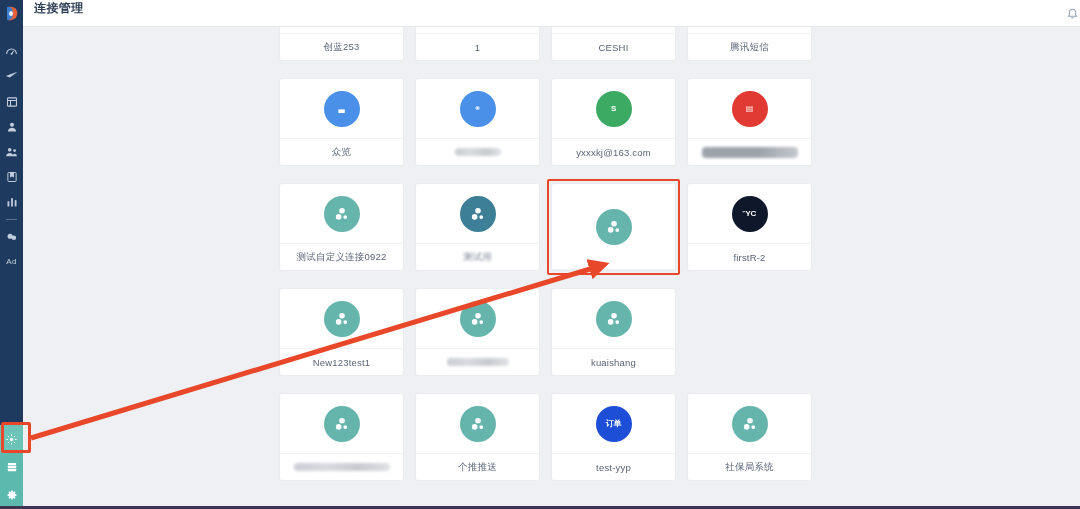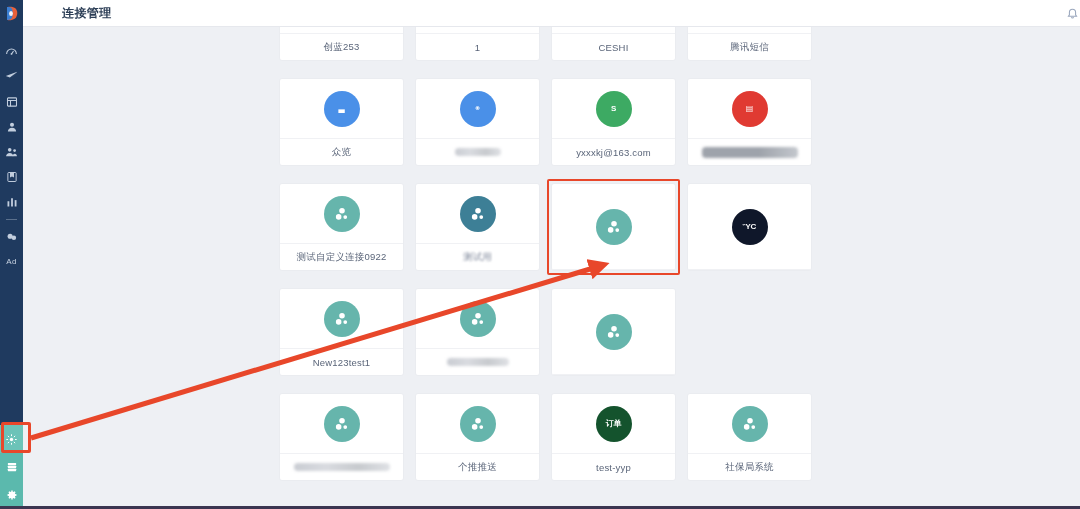--- a/index.html
+++ b/index.html
@@ -61,21 +61,21 @@
     z-index: 9;
     pointer-events: none;
   }
 
   
   .topbar {
     position: absolute; left: 23px; top: 0;
     width: 1057px; height: 27px;
     background: #ffffff;
     border-bottom: 1px solid #e6e8ed;
-    display: flex; align-items: center; padding-left: 28px;
+    display: flex; align-items: flex-start;
   }
   .topbar-title {
     margin-left: 11px;
     font-size: 12px; font-weight: bold; color: #2c3e56;
     letter-spacing: .4px;
   }
   .topbar-right {
     position: absolute; right: 0; top: 0;
     height: 27px; display: flex; align-items: center;
     padding-right: 0px;
@@ -370,20 +370,21 @@
                 </svg>
               </div>
             </div>
           </div>
           <div class="card">
             <div class="card-icon-area">
               <div class="card-avatar" style="background: #0f172a;">
                 <span class="avatar-glyph">ὛC</span>
               </div>
             </div>
+            <div class="card-label">firstR-2</div>
           </div>
         </div>
         <div class="grid-row">
           <div class="card">
             <div class="card-icon-area">
               <div class="card-avatar" style="background: rgb(102, 181, 172);">
                 <svg width="18" height="18" viewBox="0 0 20 20" fill="#ffffff">
                   <circle cx="10" cy="6.4" r="3.1"></circle>
                   <circle cx="6.3" cy="13.2" r="3.1"></circle>
                   <circle cx="13.6" cy="13.4" r="2.1"></circle>
@@ -409,20 +410,21 @@
           <div class="card">
             <div class="card-icon-area">
               <div class="card-avatar" style="background: rgb(102, 181, 172);">
                 <svg width="18" height="18" viewBox="0 0 20 20" fill="#ffffff">
                   <circle cx="10" cy="6.4" r="3.1"></circle>
                   <circle cx="6.3" cy="13.2" r="3.1"></circle>
                   <circle cx="13.6" cy="13.4" r="2.1"></circle>
                 </svg>
               </div>
             </div>
+            <div class="card-label">kuaishang</div>
           </div>
         </div>
         <div class="grid-row">
           <div class="card">
             <div class="card-icon-area">
               <div class="card-avatar" style="background: rgb(102, 181, 172);">
                 <svg width="18" height="18" viewBox="0 0 20 20" fill="#ffffff">
                   <circle cx="10" cy="6.4" r="3.1"></circle>
                   <circle cx="6.3" cy="13.2" r="3.1"></circle>
                   <circle cx="13.6" cy="13.4" r="2.1"></circle>
@@ -440,21 +442,21 @@
                   <circle cx="10" cy="6.4" r="3.1"></circle>
                   <circle cx="6.3" cy="13.2" r="3.1"></circle>
                   <circle cx="13.6" cy="13.4" r="2.1"></circle>
                 </svg>
               </div>
             </div>
             <div class="card-label">个推推送</div>
           </div>
           <div class="card">
             <div class="card-icon-area">
-              <div class="card-avatar" style="background: #14532d;">
+              <div class="card-avatar" style="background: #1d4ed8;">
                 <span class="avatar-glyph">订单</span>
               </div>
             </div>
             <div class="card-label">test-yyp</div>
           </div>
           <div class="card">
             <div class="card-icon-area">
               <div class="card-avatar" style="background: rgb(102, 181, 172);">
                 <svg width="18" height="18" viewBox="0 0 20 20" fill="#ffffff">
                   <circle cx="10" cy="6.4" r="3.1"></circle>

